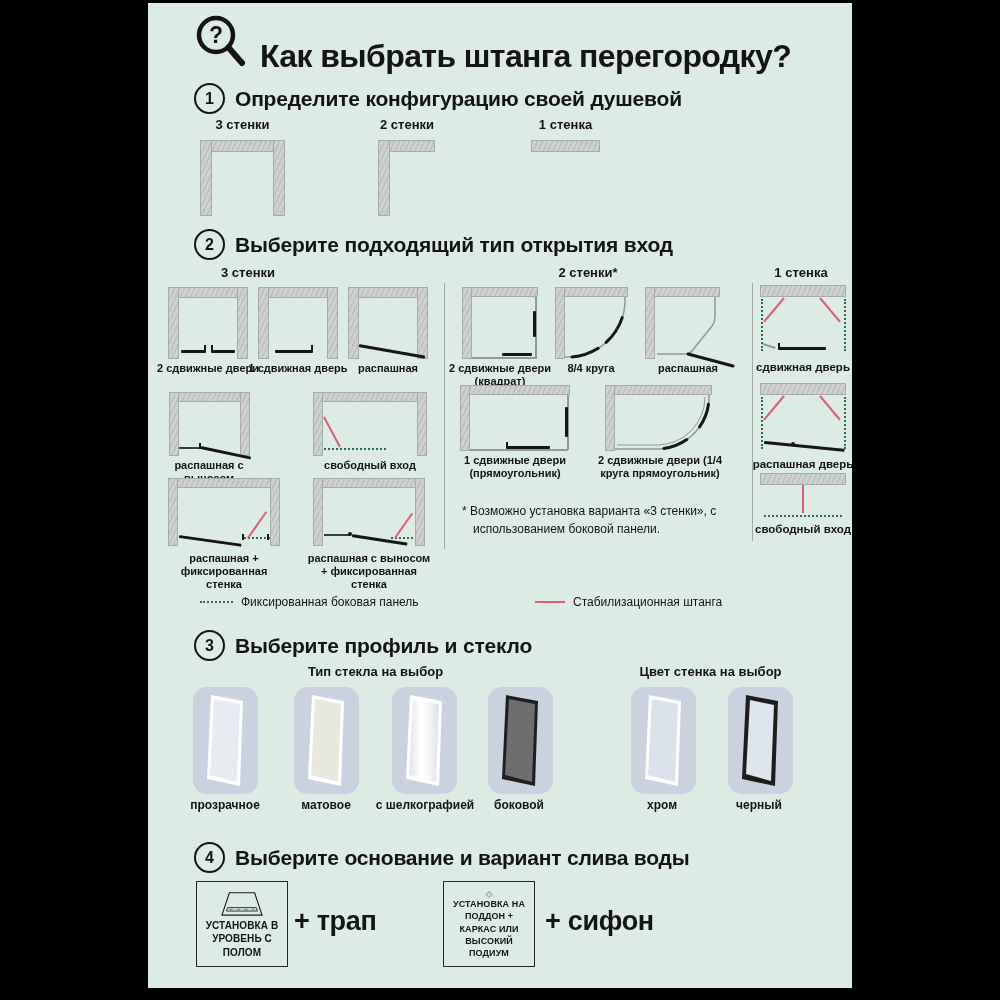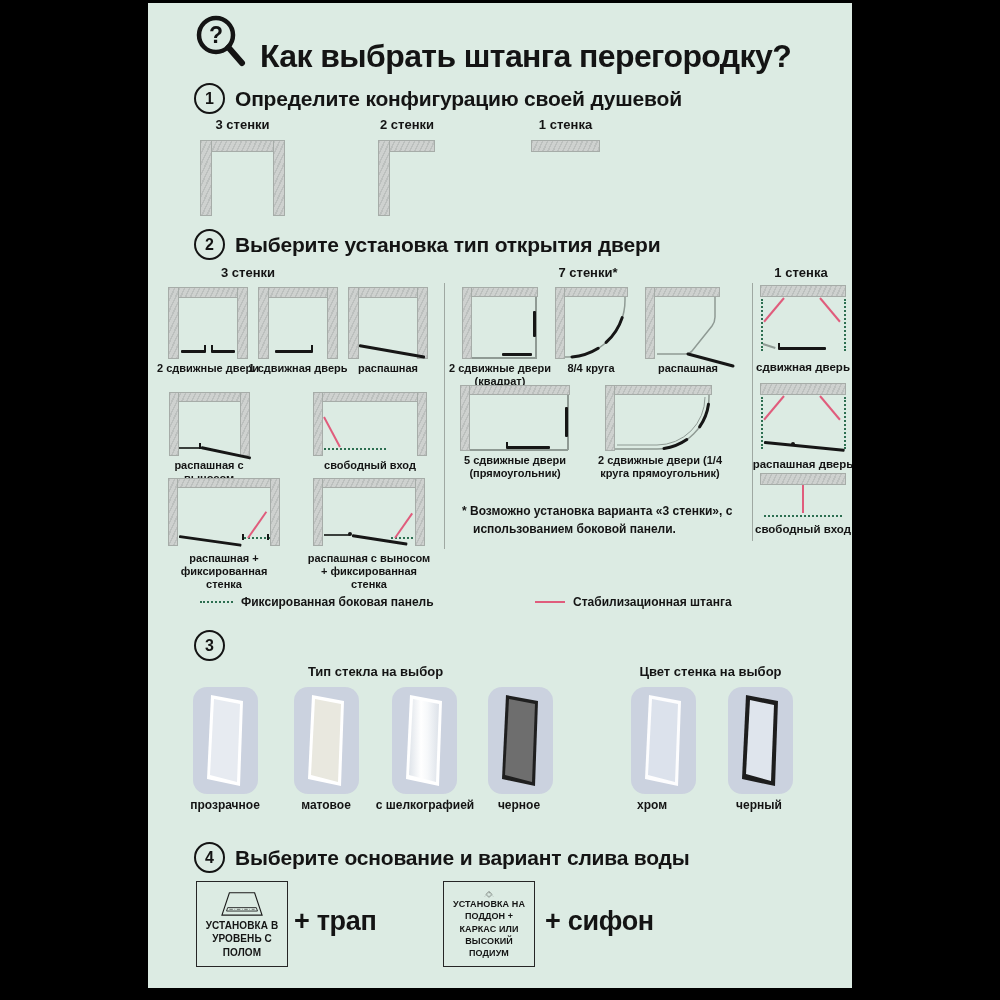--- a/index.html
+++ b/index.html
@@ -21,26 +21,26 @@
   .fig{position:absolute;}
   .fig-label{position:absolute;font-size:11px;font-weight:700;line-height:1.18;text-align:center;}
   .col-header{position:absolute;font-size:13px;font-weight:800;text-align:center;}
   .cfg-label{position:absolute;font-size:13px;font-weight:800;text-align:center;}
   .step-head{position:absolute;display:flex;align-items:center;gap:10px;}
   .badge{width:27px;height:27px;border:2.5px solid #141414;border-radius:50%;display:flex;align-items:center;justify-content:center;font-size:16px;font-weight:800;flex:0 0 auto;background:transparent;}
   .step-title{font-size:21px;font-weight:800;letter-spacing:-.2px;}
   .main-title{position:absolute;left:112px;top:14px;font-size:32px;font-weight:800;letter-spacing:-.6px;}
   .vline{position:absolute;width:1px;background:#9fa8a2;}
   .legend-item{position:absolute;display:flex;align-items:center;gap:8px;}
-  .legend-label{font-size:12px;font-weight:700;}
+  .legend-label{font-size:12px;font-weight:400;}
   .group-title{position:absolute;font-size:13px;font-weight:800;text-align:center;}
   .card{position:absolute;width:65px;height:107px;background:#cbd2df;border-radius:14px;}
   .card svg{position:absolute;left:0;top:0;}
   .opt-label{position:absolute;font-size:12px;font-weight:700;text-align:center;}
-  .footnote{position:absolute;font-size:12px;font-weight:700;line-height:1.5;padding-left:11px;text-indent:-11px;}
+  .footnote{position:absolute;font-size:12px;font-weight:400;line-height:1.5;padding-left:11px;text-indent:-11px;}
   .base-box{position:absolute;width:92px;height:86px;border:1.5px solid #262626;box-sizing:border-box;display:flex;flex-direction:column;align-items:center;justify-content:center;padding:9px 2px 7px;}
   .base-caption{font-size:9px;font-weight:800;text-align:center;line-height:1.35;letter-spacing:.1px;}
   .plus-label{position:absolute;font-size:27px;font-weight:800;letter-spacing:-.3px;}
 </style>
 </head>
 <body>
 
 <div class="page">
 
   <svg class="abs" style="left:46px;top:10px" width="56" height="56" viewBox="0 0 56 56">
@@ -67,25 +67,25 @@
   <div class="fig" style="left:230px;top:137px;width:57px;height:76px">
     <div class="wall" style="left:0;top:0;width:57px;height:12px"></div>
     <div class="wall" style="left:0;top:0;width:12px;height:76px"></div>
   </div>
   <div class="fig" style="left:383px;top:137px;width:69px;height:12px">
     <div class="wall" style="left:0;top:0;width:69px;height:12px"></div>
   </div>
 
   <div class="step-head" style="left:46px;top:226px">
     <span class="badge">2</span>
-    <span class="step-title">Выберите установка тип открытия двери</span>
+    <span class="step-title">Выберите подходящий тип открытия вход</span>
   </div>
 
   <div class="col-header" style="left:50px;top:262px;width:100px">3 стенки</div>
-  <div class="col-header" style="left:365px;top:262px;width:150px">7 стенки*</div>
+  <div class="col-header" style="left:365px;top:262px;width:150px">2 стенки*</div>
   <div class="col-header" style="left:606px;top:262px;width:94px">1 стенка</div>
 
   <div class="vline" style="left:296px;top:280px;height:266px"></div>
   <div class="vline" style="left:604px;top:280px;height:258px"></div>
 
   <div class="fig" style="left:20px;top:284px;width:80px;height:72px">
     <div class="wall" style="left:0;top:0;width:80px;height:11px"></div>
     <div class="wall" style="left:0;top:0;width:11px;height:72px"></div>
     <div class="wall" style="right:0;top:0;width:11px;height:72px"></div>
     <div class="door" style="left:13px;top:63px;width:25px"></div>
@@ -194,21 +194,21 @@
   <div class="fig" style="left:457px;top:382px;width:107px;height:66px">
     <div class="wall" style="left:0;top:0;width:107px;height:10px"></div>
     <div class="wall" style="left:0;top:0;width:10px;height:66px"></div>
     <svg class="abs" style="left:0;top:0" width="107" height="66" viewBox="0 0 107 66">
       <path d="M 10 64 L 52 64 A 52 52 0 0 0 104 12 L 104 10" fill="none" stroke="#8f9a94" stroke-width="1.5"></path>
       <path d="M 12 60 L 52 60 A 48 48 0 0 0 100 12" fill="none" stroke="#8f9a94" stroke-width="1"></path>
       <path d="M 59 63.5 A 52 52 0 0 0 81.8 54.6" fill="none" stroke="#161616" stroke-width="3" stroke-linecap="round"></path>
       <path d="M 94.6 41.8 A 52 52 0 0 0 103.5 19.2" fill="none" stroke="#161616" stroke-width="3" stroke-linecap="round"></path>
     </svg>
   </div>
-  <div class="fig-label" style="left:305px;top:451px;width:124px">5 сдвижные двери (прямоугольник)</div>
+  <div class="fig-label" style="left:305px;top:451px;width:124px">1 сдвижные двери (прямоугольник)</div>
   <div class="fig-label" style="left:437px;top:451px;width:150px">2 сдвижные двери (1/4 круга прямоугольник)</div>
 
   <div class="footnote" style="left:314px;top:499px;width:278px">* Возможно установка варианта «3 стенки», с использованием боковой панели.</div>
 
   <div class="fig" style="left:610px;top:282px;width:90px;height:74px">
     <div class="wall" style="left:2px;top:0;width:86px;height:12px"></div>
     <div class="dot-v" style="left:3px;top:14px;height:52px"></div>
     <div class="dot-v" style="left:86px;top:14px;height:52px"></div>
     <div class="pink" style="left:26px;top:12px;width:31px;transform:rotate(130deg)"></div>
     <div class="pink" style="left:62px;top:12px;width:31px;transform:rotate(50deg)"></div>
@@ -240,20 +240,21 @@
     <span class="dot-h" style="position:static;display:inline-block;width:33px"></span>
     <span class="legend-label">Фиксированная боковая панель</span>
   </div>
   <div class="legend-item" style="left:387px;top:592px">
     <span style="display:inline-block;width:30px;height:2px;background:#e05c7c"></span>
     <span class="legend-label">Стабилизационная штанга</span>
   </div>
 
   <div class="step-head" style="left:46px;top:627px">
     <span class="badge">3</span>
+    <span class="step-title">Выберите профиль и стекло</span>
   </div>
 
   <div class="group-title" style="left:150px;top:661px;width:155px">Тип стекла на выбор</div>
   <div class="group-title" style="left:485px;top:661px;width:155px">Цвет стенка на выбор</div>
 
   <div class="card" style="left:45px;top:684px">
     <svg width="65" height="107" viewBox="0 0 65 107">
       <polygon points="18,8 50,14 47,99 14,92" fill="#ffffff"></polygon>
       <polygon points="21,12 47,17 44,95 17,88" fill="#e7ebf1"></polygon>
     </svg>
@@ -294,22 +295,22 @@
   <div class="card" style="left:580px;top:684px">
     <svg width="65" height="107" viewBox="0 0 65 107">
       <polygon points="18,8 50,14 47,99 14,92" fill="#1d1d1d"></polygon>
       <polygon points="22,13 46,18 43,94 18,87" fill="#dfe5ed"></polygon>
     </svg>
   </div>
 
   <div class="opt-label" style="left:32px;top:795px;width:90px">прозрачное</div>
   <div class="opt-label" style="left:133px;top:795px;width:90px">матовое</div>
   <div class="opt-label" style="left:222px;top:795px;width:110px">с шелкографией</div>
-  <div class="opt-label" style="left:326px;top:795px;width:90px">черное</div>
-  <div class="opt-label" style="left:459px;top:795px;width:90px">хром</div>
+  <div class="opt-label" style="left:326px;top:795px;width:90px">боковой</div>
+  <div class="opt-label" style="left:469px;top:795px;width:90px">хром</div>
   <div class="opt-label" style="left:566px;top:795px;width:90px">черный</div>
 
   <div class="step-head" style="left:46px;top:839px">
     <span class="badge">4</span>
     <span class="step-title">Выберите основание и вариант слива воды</span>
   </div>
 
   <div class="base-box" style="left:48px;top:878px">
     <svg width="76" height="44" viewBox="0 0 76 48">
       <polygon points="16,3 60,3 73,42 3,42" fill="none" stroke="#1c1c1c" stroke-width="2"></polygon>

